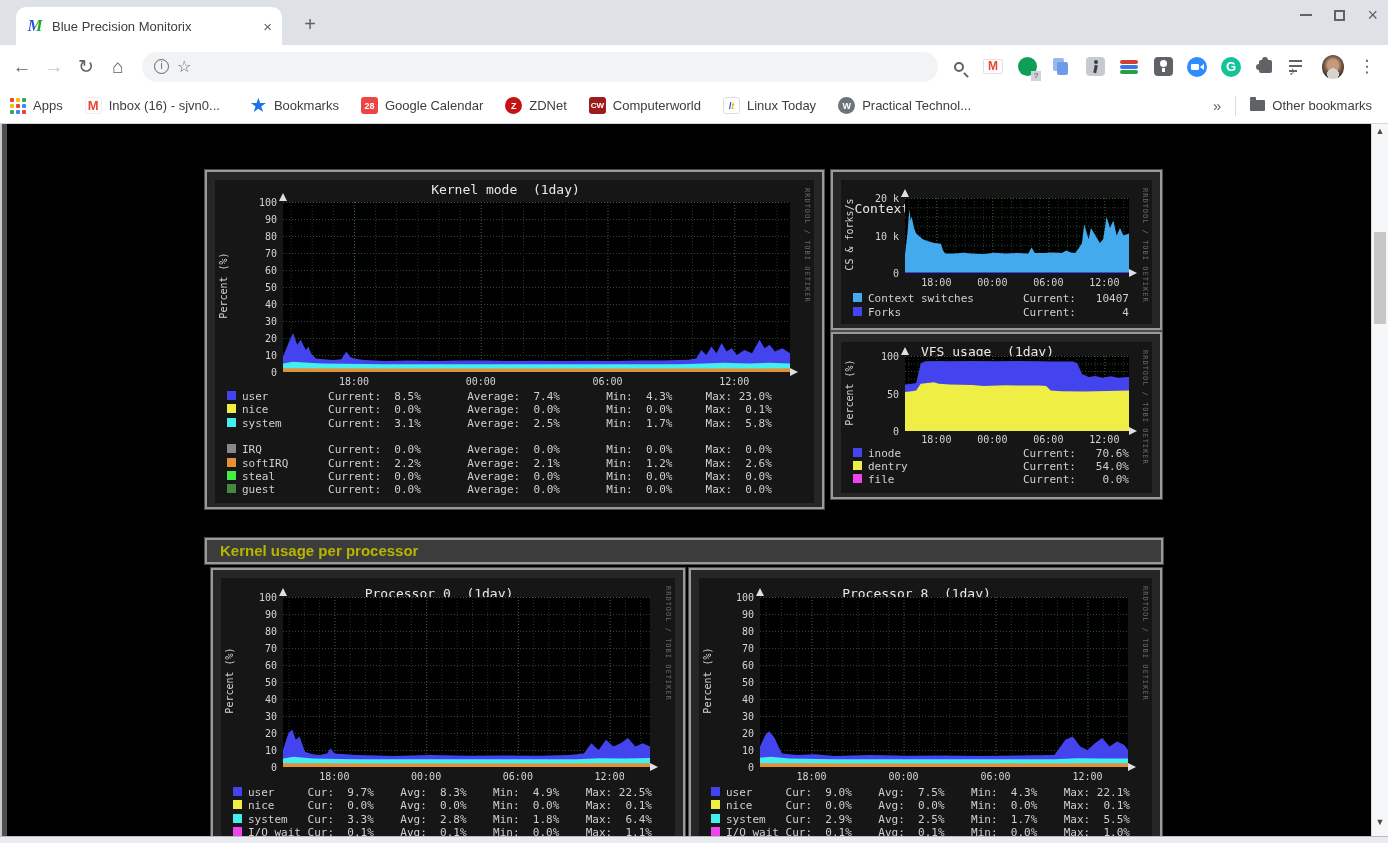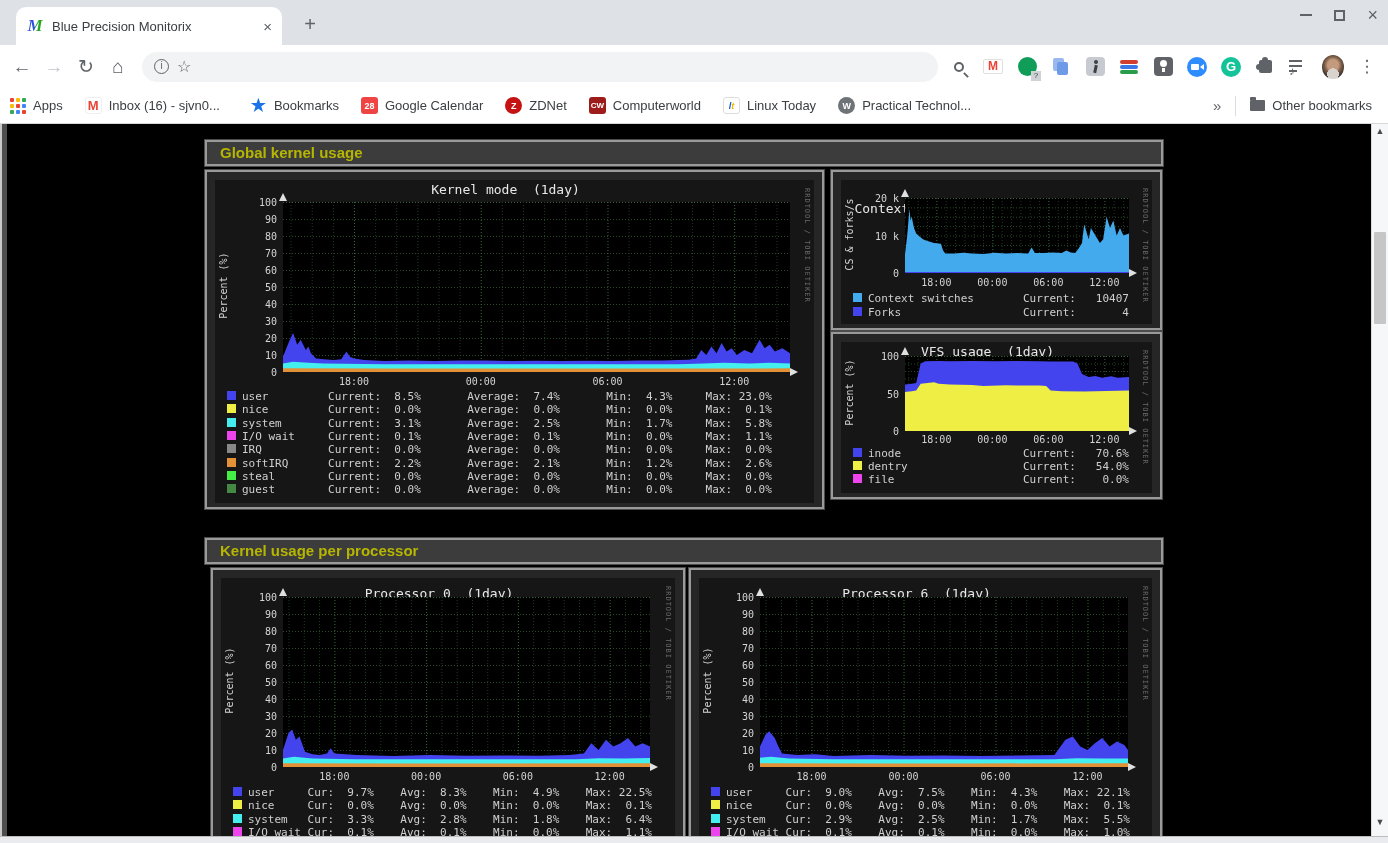--- a/index.html
+++ b/index.html
@@ -246,21 +246,20 @@
   <span class="bardiv"></span>
   <span class="bm" style="margin-right:6px;">
     <span class="folder"></span>
     <span class="bm-label">Other bookmarks</span>
   </span>
 </div>
 
 <div class="page">
   <div class="leftedge"></div>
 
-  <div class="sechead" style="left:205px; top:16px; width:958px;">Global kernel usage</div>
 
   <div class="panel" style="left:205px; top:46px; width:619px; height:339px;">
     <div class="gimg">
         <div class="gtitle" style="top: 2px;">Kernel mode  (1day)</div>
         <div class="ylab" style="left: -42px; top: 100px;">Percent (%)</div>
         <svg width="507" height="170" style="position:absolute;left:68px;top:22px;">
           <rect x="0" y="0" width="507" height="170" fill="#000"></rect>
           <line x1="0" y1="153.5" x2="507" y2="153.5" stroke="#2b4a2b" stroke-width="1" stroke-dasharray="1,2"></line>
           <line x1="0" y1="136.5" x2="507" y2="136.5" stroke="#2b4a2b" stroke-width="1" stroke-dasharray="1,2"></line>
           <line x1="0" y1="119.5" x2="507" y2="119.5" stroke="#2b4a2b" stroke-width="1" stroke-dasharray="1,2"></line>
@@ -322,24 +321,20 @@
           <div class="ltext">user         Current:  8.5%       Average:  7.4%       Min:  4.3%     Max: 23.0%</div>
         </div>
         <div class="lrow" style="top: 223.3px;">
           <div class="lbox" style="background: rgb(238, 238, 68);"></div>
           <div class="ltext">nice         Current:  0.0%       Average:  0.0%       Min:  0.0%     Max:  0.1%</div>
         </div>
         <div class="lrow" style="top: 236.6px;">
           <div class="lbox" style="background: rgb(68, 238, 238);"></div>
           <div class="ltext">system       Current:  3.1%       Average:  2.5%       Min:  1.7%     Max:  5.8%</div>
         </div>
-        <div class="lrow" style="top: 249.9px;">
-          <div class="lbox" style="background: rgb(238, 68, 238);"></div>
-          <div class="ltext">I/O wait     Current:  0.1%       Average:  0.1%       Min:  0.0%     Max:  1.1%</div>
-        </div>
         <div class="lrow" style="top: 263.2px;">
           <div class="lbox" style="background: rgb(136, 136, 136);"></div>
           <div class="ltext">IRQ          Current:  0.0%       Average:  0.0%       Min:  0.0%     Max:  0.0%</div>
         </div>
         <div class="lrow" style="top: 276.5px;">
           <div class="lbox" style="background: rgb(226, 145, 54);"></div>
           <div class="ltext">softIRQ      Current:  2.2%       Average:  2.1%       Min:  1.2%     Max:  2.6%</div>
         </div>
         <div class="lrow" style="top: 289.8px;">
           <div class="lbox" style="background: rgb(68, 238, 68);"></div>
@@ -565,21 +560,21 @@
         </div>
         <div class="lrow" style="top: 247.9px;">
           <div class="lbox" style="background: rgb(238, 68, 238);"></div>
           <div class="ltext">I/O wait Cur:  0.1%    Avg:  0.1%    Min:  0.0%    Max:  1.1%</div>
         </div>
       </div>
   </div>
 
   <div class="panel" style="left:689px; top:444px; width:473px; height:340px;">
     <div class="gimg">
-        <div class="gtitle" style="top: 8px;">Processor 6  (1day)</div>
+        <div class="gtitle" style="top: 8px;">Processor 8  (1day)</div>
         <div class="ylab" style="left: -42px; top: 97px;">Percent (%)</div>
         <svg width="368" height="170" style="position:absolute;left:61px;top:19px;">
           <rect x="0" y="0" width="368" height="170" fill="#000"></rect>
           <line x1="0" y1="153.5" x2="368" y2="153.5" stroke="#2b4a2b" stroke-width="1" stroke-dasharray="1,2"></line>
           <line x1="0" y1="136.5" x2="368" y2="136.5" stroke="#2b4a2b" stroke-width="1" stroke-dasharray="1,2"></line>
           <line x1="0" y1="119.5" x2="368" y2="119.5" stroke="#2b4a2b" stroke-width="1" stroke-dasharray="1,2"></line>
           <line x1="0" y1="102.5" x2="368" y2="102.5" stroke="#2b4a2b" stroke-width="1" stroke-dasharray="1,2"></line>
           <line x1="0" y1="85.5" x2="368" y2="85.5" stroke="#2b4a2b" stroke-width="1" stroke-dasharray="1,2"></line>
           <line x1="0" y1="68.5" x2="368" y2="68.5" stroke="#2b4a2b" stroke-width="1" stroke-dasharray="1,2"></line>
           <line x1="0" y1="51.500000000000014" x2="368" y2="51.500000000000014" stroke="#2b4a2b" stroke-width="1" stroke-dasharray="1,2"></line>

